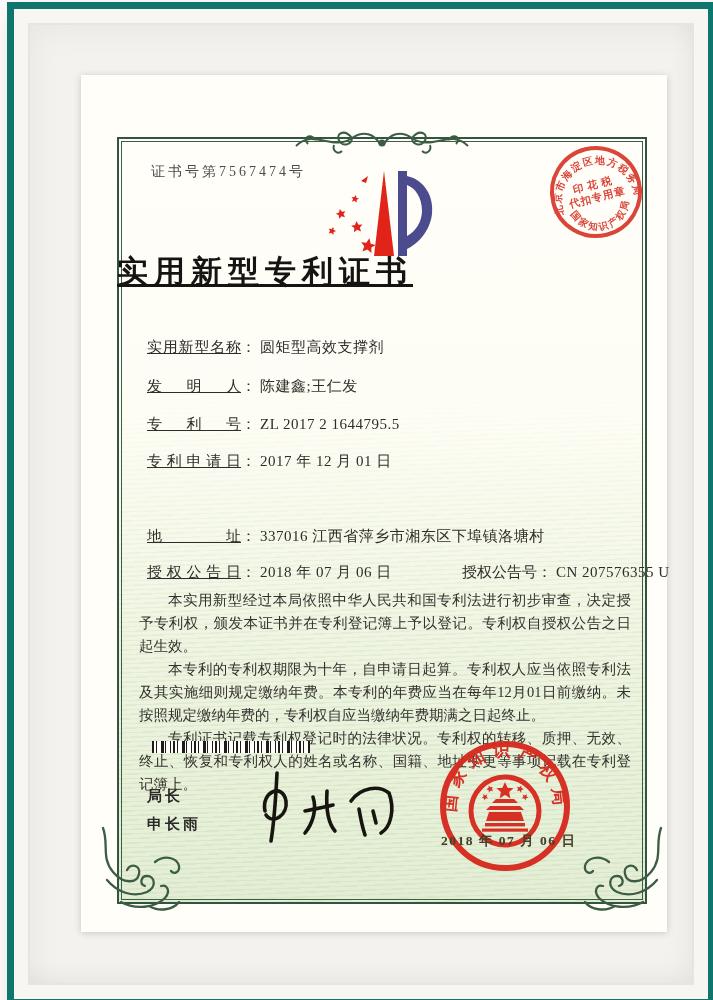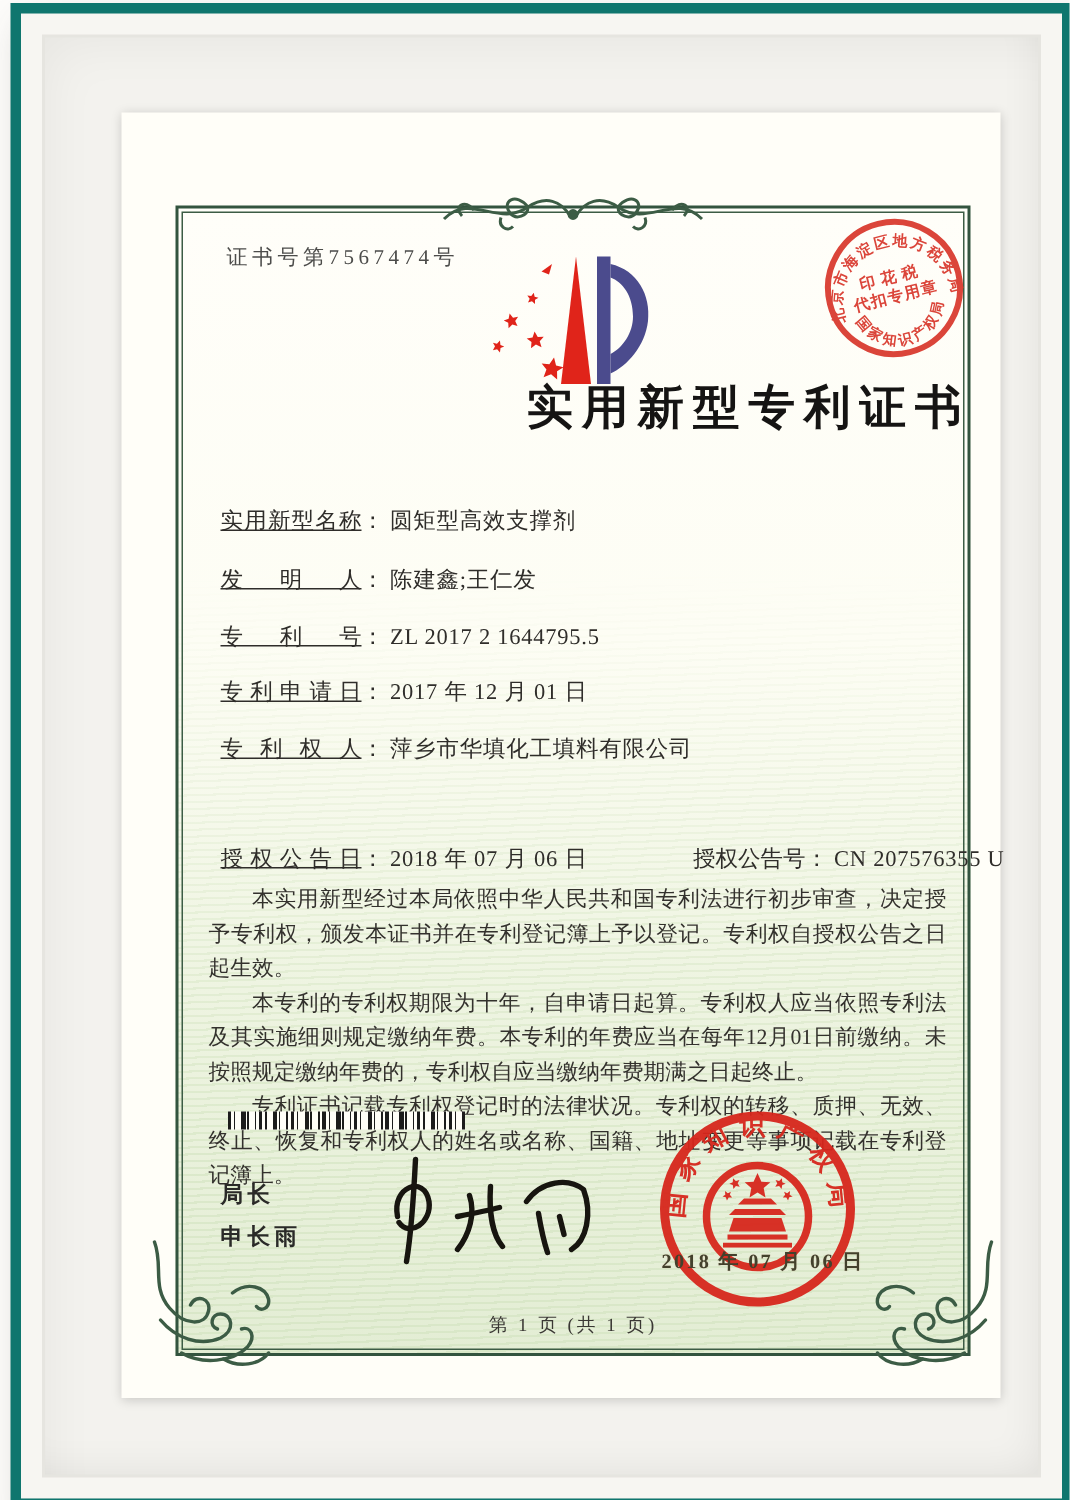--- a/index.html
+++ b/index.html
@@ -52,22 +52,22 @@
   .flourish{position:absolute;width:96px;height:96px;}
   .fl-bl{left:-26px;bottom:-16px;transform:scaleX(1);}
   .fl-br{right:-26px;bottom:-16px;transform:scaleX(-1);}
   
   .cert-no{
     position:absolute;left:70px;top:88px;
     font-size:14px;letter-spacing:3px;color:#4c4c4a;
   }
   .logo{position:absolute;left:224px;top:94px;width:130px;height:90px;}
   .title{
-    position:absolute;left:36px;right:20px;top:176px;text-align:right;
-    font-size:31px;font-weight:700;letter-spacing:6px;color:#151413;
+    position:absolute;left:36px;right:20px;top:176px;text-align:left;
+    font-size:31px;font-weight:700;letter-spacing:6px;color:#151413;text-decoration:underline;
   }
   .tax-stamp-wrap{
     position:absolute;left:468px;top:70px;width:94px;height:94px;
     transform:rotate(-14deg);opacity:.92;
   }
   
   .field{
     position:absolute;left:66px;right:30px;height:22px;
     font-size:15px;color:#2f2d2a;white-space:nowrap;
   }
@@ -205,22 +205,22 @@
       </div>
       <div class="field z3" style="top:302px">
         <span class="flabel">发明人</span><span class="colon">：</span><span class="fvalue">陈建鑫;王仁发</span>
       </div>
       <div class="field z3" style="top:340px">
         <span class="flabel">专利号</span><span class="colon">：</span><span class="fvalue">ZL 2017 2 1644795.5</span>
       </div>
       <div class="field z3" style="top:377px">
         <span class="flabel">专利申请日</span><span class="colon">：</span><span class="fvalue">2017 年 12 月 01 日</span>
       </div>
-      <div class="field z3" style="top:415px">
-        <span class="flabel">专利权人</span><span class="colon">：</span><span class="fvalue">萍乡市华填化工填料有限公司</span>
+      <div class="field z3" style="top:452px">
+        <span class="flabel">地址</span><span class="colon">：</span><span class="fvalue">337016 江西省萍乡市湘东区下埠镇洛塘村</span>
       </div>
       <div class="field z3" style="top:488px">
         <span class="flabel">授权公告日</span><span class="colon">：</span><span class="fvalue">2018 年 07 月 06 日</span>
         <span class="f-grant2">
           <span>授权公告号</span><span class="colon">：</span><span class="fvalue">CN 207576355 U</span>
         </span>
       </div>
 
       <div class="paras z3">
         <p>本实用新型经过本局依照中华人民共和国专利法进行初步审查，决定授予专利权，颁发本证书并在专利登记簿上予以登记。专利权自授权公告之日起生效。</p>
@@ -266,17 +266,16 @@
             <path d="M-13,-8 h26 l-4,-4 h-18 z"></path>
             <path d="M-19,-1 h38 l-4,-4 h-30 z"></path>
             <path d="M-16,1 h32 l3,9 h-38 z"></path>
             <rect x="-20" y="12" width="40" height="3.4"></rect>
             <rect x="-23" y="17.5" width="46" height="3.2"></rect>
           </g>
         </g>
       </svg>
       <div class="seal-date">2018 年 07 月 06 日</div>
 
-      <div class="footer z3">第 1 页 (共 1 页)</div>
 
     </div>
   </div>
 </div>
 
 </body></html>

